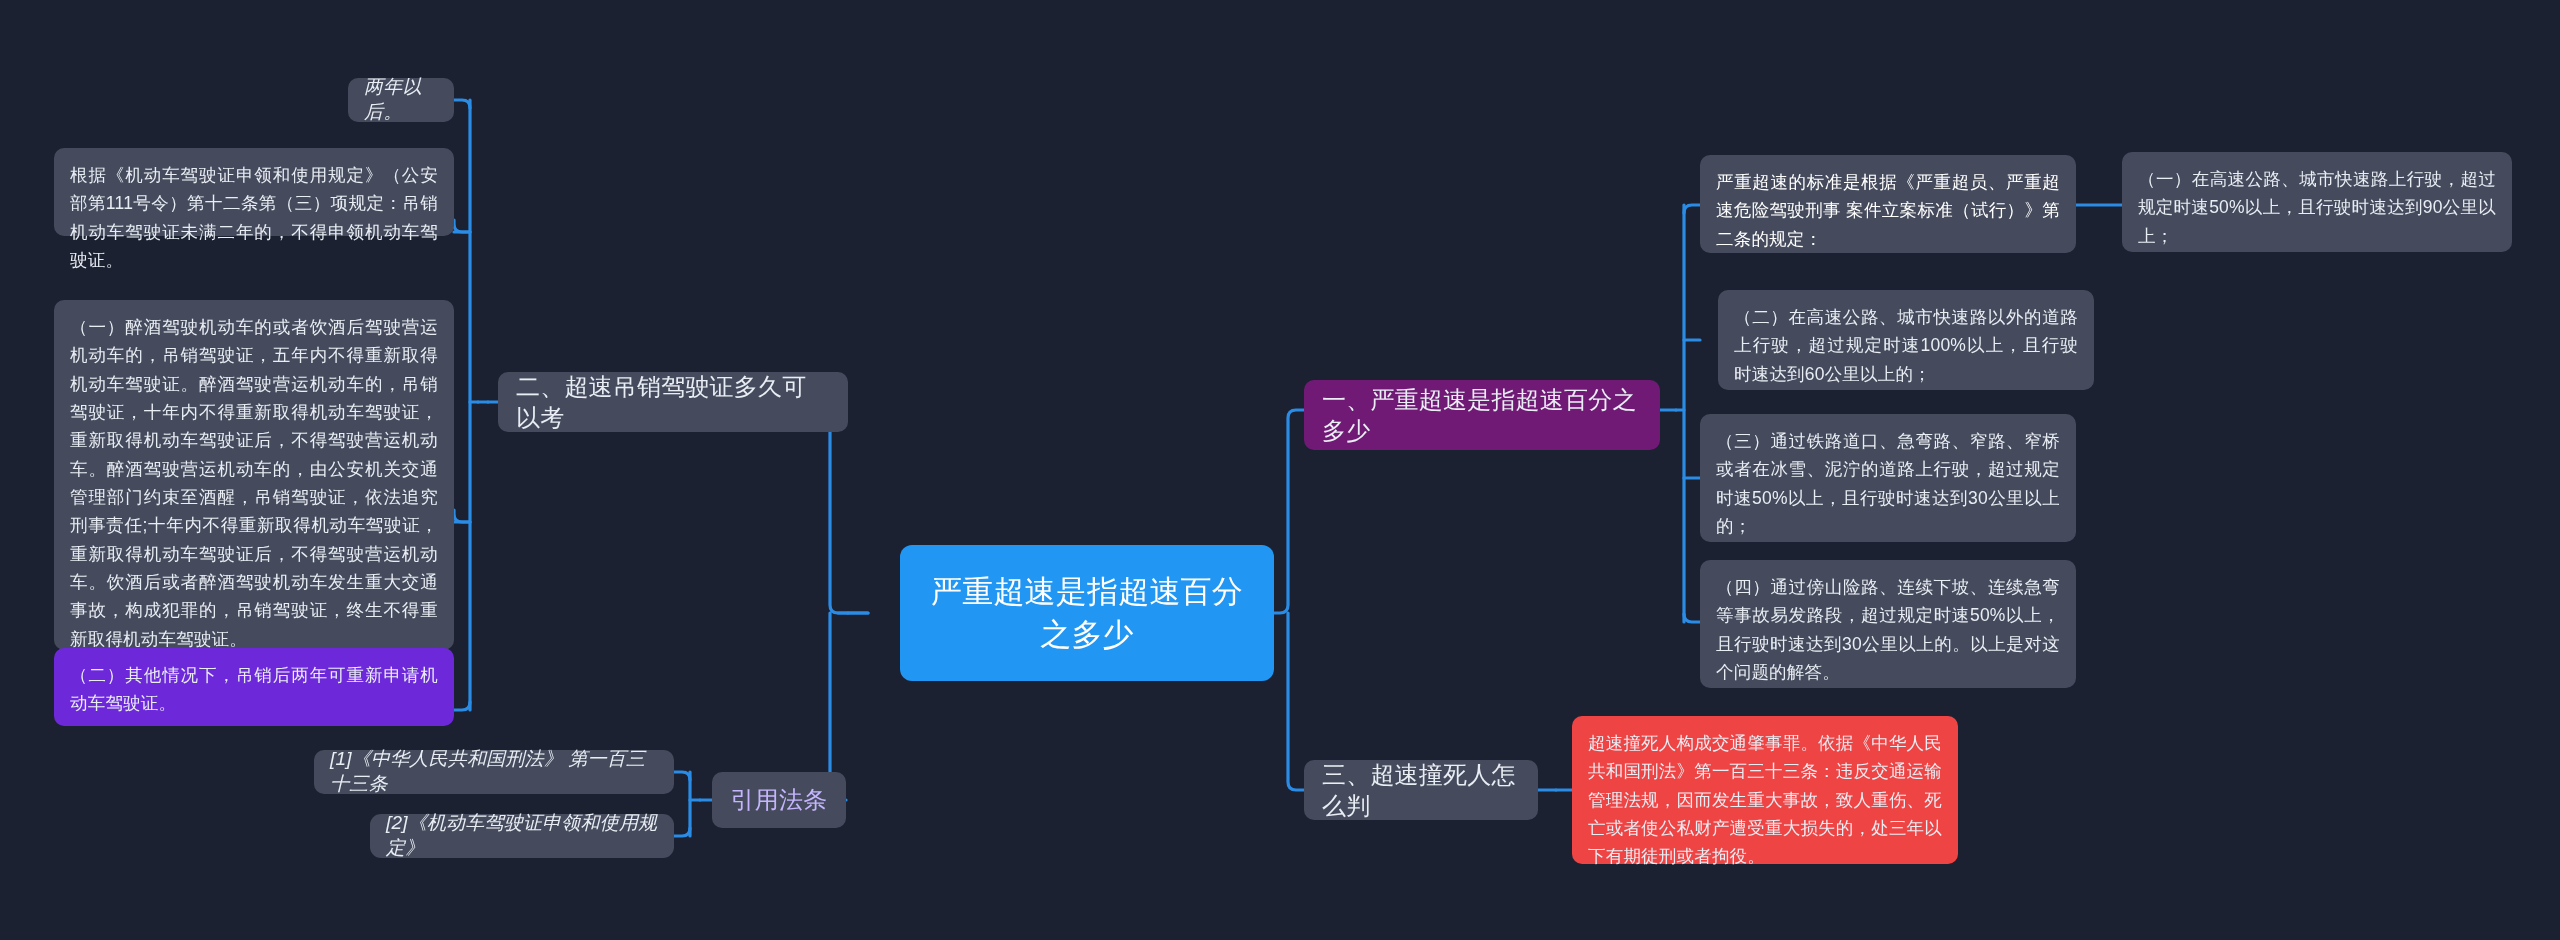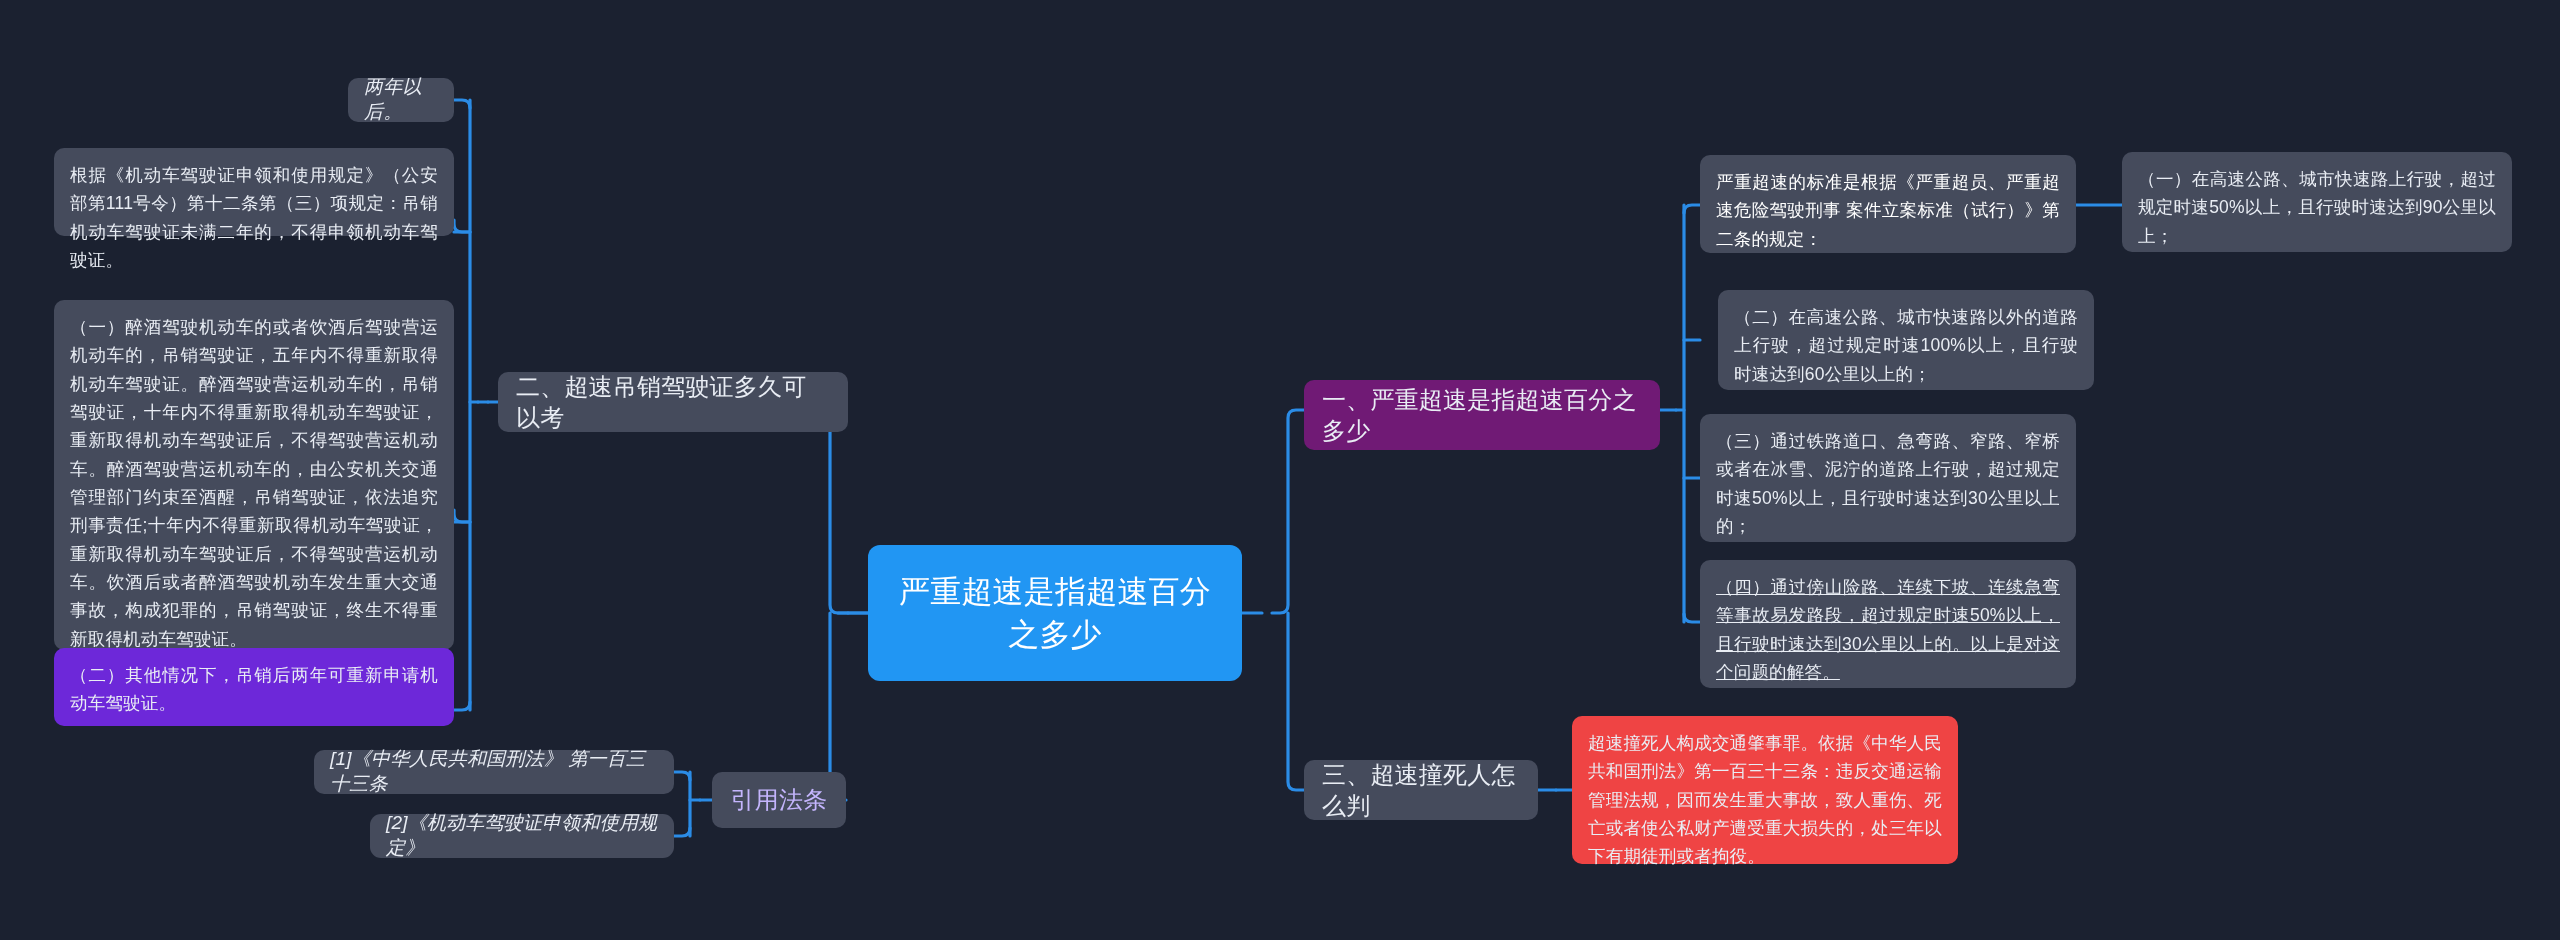--- a/index.html
+++ b/index.html
@@ -130,21 +130,21 @@
       <path d="M 1684 340 L 1700 340"></path>
       <path d="M 1684 478 L 1700 478"></path>
 
       <path d="M 2076 205 L 2100 205 L 2122 205"></path>
 
       <path d="M 1538 790 L 1556 790"></path>
       <path d="M 1556 790 L 1572 790"></path>
     </g>
   </svg>
 
-  <div class="node root" style="left: 868px; top: 545px; width: 374px; height: 136px; background: rgb(33, 150, 243);">
+  <div class="node root" style="left: 900px; top: 545px; width: 374px; height: 136px; background: rgb(33, 150, 243);">
     <span>严重超速是指超速百分之多少</span>
   </div>
 
   <div class="node pill" style="left: 498px; top: 372px; width: 350px; height: 60px; background: rgb(69, 75, 92); color: rgb(233, 237, 244);">
     <span>二、超速吊销驾驶证多久可以考</span>
   </div>
 
   <div class="node mini center-text" style="left: 348px; top: 78px; width: 106px; height: 44px; background: rgb(69, 75, 92); color: rgb(233, 237, 244);">
     <span>两年以后。</span>
   </div>
@@ -186,21 +186,21 @@
   </div>
 
   <div class="node card" style="left: 1700px; top: 290px; width: 376px; height: 100px; background: rgb(69, 75, 92); color: rgb(233, 237, 244); margin-left: 18px;">
     <span>（二）在高速公路、城市快速路以外的道路上行驶，超过规定时速100%以上，且行驶时速达到60公里以上的；</span>
   </div>
 
   <div class="node card" style="left: 1700px; top: 414px; width: 376px; height: 128px; background: rgb(69, 75, 92); color: rgb(233, 237, 244);">
     <span>（三）通过铁路道口、急弯路、窄路、窄桥或者在冰雪、泥泞的道路上行驶，超过规定时速50%以上，且行驶时速达到30公里以上的；</span>
   </div>
 
-  <div class="node card" style="left: 1700px; top: 560px; width: 376px; height: 128px; background: rgb(69, 75, 92); color: rgb(233, 237, 244); text-decoration: underline;">
+  <div class="node card" style="left: 1700px; top: 560px; width: 376px; height: 128px; background: rgb(69, 75, 92); color: rgb(233, 237, 244);">
     <span>（四）通过傍山险路、连续下坡、连续急弯等事故易发路段，超过规定时速50%以上，且行驶时速达到30公里以上的。以上是对这个问题的解答。</span>
   </div>
 
   <div class="node pill" style="left: 1304px; top: 760px; width: 234px; height: 60px; background: rgb(69, 75, 92); color: rgb(233, 237, 244);">
     <span>三、超速撞死人怎么判</span>
   </div>
 
   <div class="node card" style="left: 1572px; top: 716px; width: 386px; height: 148px; background: #ef4444; color: rgb(233, 237, 244);">
     <span>超速撞死人构成交通肇事罪。依据《中华人民共和国刑法》第一百三十三条：违反交通运输管理法规，因而发生重大事故，致人重伤、死亡或者使公私财产遭受重大损失的，处三年以下有期徒刑或者拘役。</span>
   </div>

